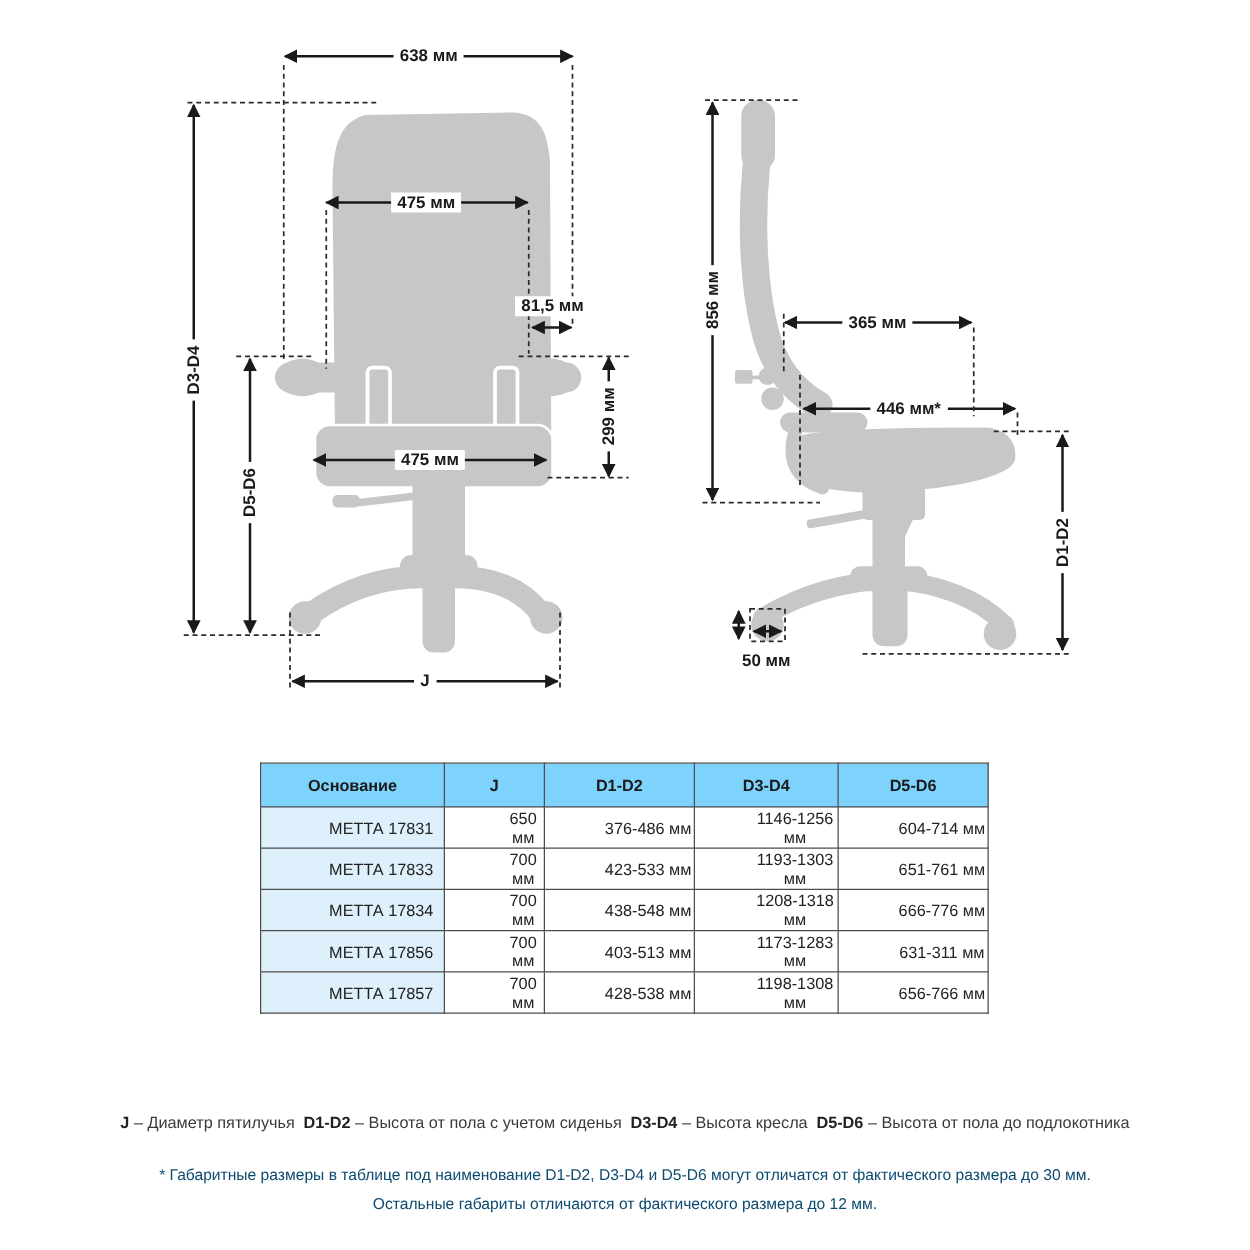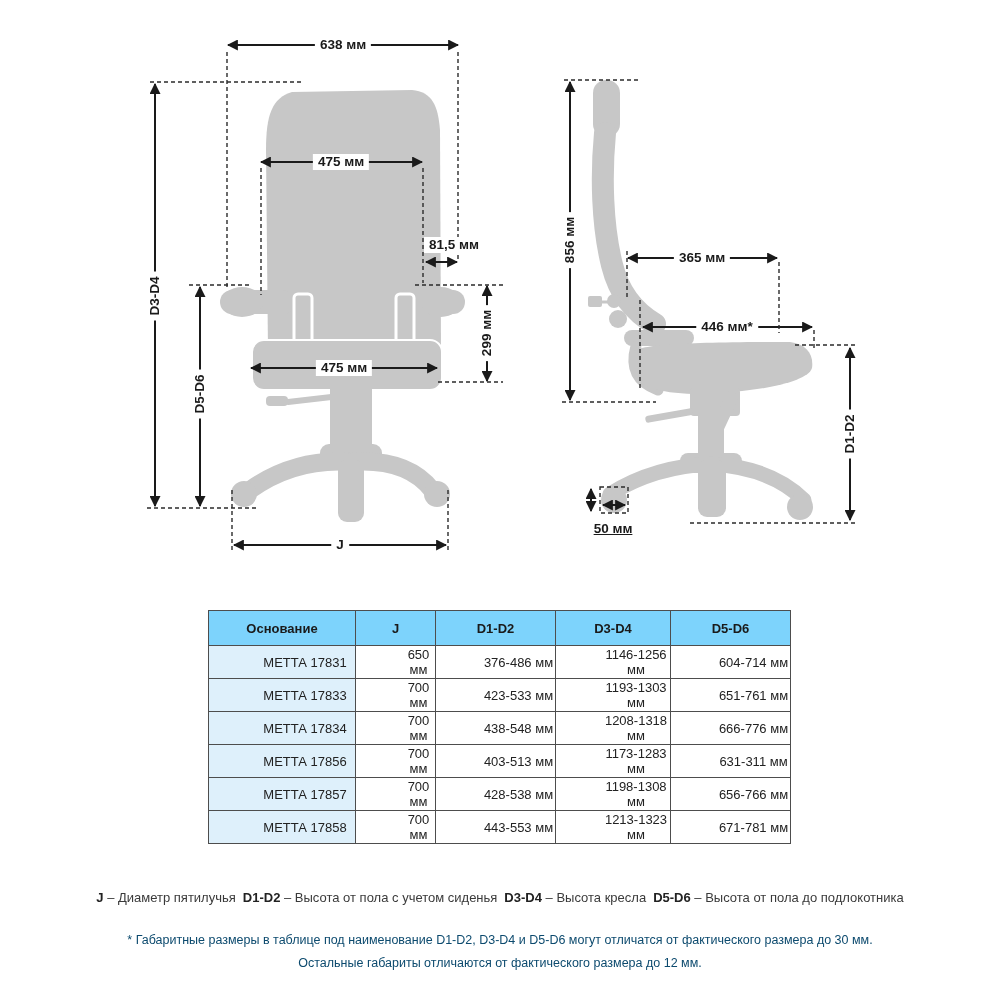--- a/index.html
+++ b/index.html
@@ -149,32 +149,32 @@
       <line x1="640" y1="300" x2="640" y2="388"></line>
       <line x1="814" y1="330" x2="814" y2="350"></line>
       <line x1="795" y1="345" x2="858" y2="345"></line>
       <line x1="690" y1="523" x2="858" y2="523"></line>
       <rect x="600" y="487" width="28" height="26"></rect>
     </g>
   </svg>
 
   <div class="dim-label" style="left:343px; top:45px;">638 мм</div>
   <div class="dim-label" style="left:341px; top:162px;">475 мм</div>
-  <div class="dim-label" style="left:454px; top:245px;">81,5 мм</div>
+  <div class="dim-label" style="left:442px; top:245px;">81,5 мм</div>
   <div class="dim-label rot" style="left:487px; top:333px;">299 мм</div>
   <div class="dim-label" style="left:344px; top:368px;">475 мм</div>
   <div class="dim-label rot" style="left:155px; top:296px;">D3-D4</div>
   <div class="dim-label rot" style="left:200px; top:394px;">D5-D6</div>
   <div class="dim-label" style="left:340px; top:545px;">J</div>
 
   <div class="dim-label rot" style="left:570px; top:240px;">856 мм</div>
   <div class="dim-label" style="left:702px; top:258px;">365 мм</div>
   <div class="dim-label" style="left:727px; top:327px;">446 мм*</div>
   <div class="dim-label rot" style="left:850px; top:434px;">D1-D2</div>
-  <div class="dim-label" style="left:613px; top:529px;text-decoration:underline;">50 мм</div>
+  <div class="dim-label" style="left:613px; top:529px;">50 мм</div>
 
   <table class="spec">
     <colgroup>
         <col style="width:147px">
         <col style="width:80px">
         <col style="width:120px">
         <col style="width:115px">
         <col style="width:120px">
       </colgroup>
     <thead>
@@ -215,27 +215,20 @@
         <td>1173-1283 мм</td>
         <td>631-311 мм</td>
       </tr>
       <tr>
         <td class="first">МЕТТА 17857</td>
         <td>700 мм</td>
         <td>428-538 мм</td>
         <td>1198-1308 мм</td>
         <td>656-766 мм</td>
       </tr>
-      <tr>
-        <td class="first">МЕТТА 17858</td>
-        <td>700 мм</td>
-        <td>443-553 мм</td>
-        <td>1213-1323 мм</td>
-        <td>671-781 мм</td>
-      </tr>
     </tbody>
   </table>
 
   <div class="legend">
     <span class="item">
       <b>J</b>
       <span>– Диаметр пятилучья</span>
     </span>
     <span class="item">
       <b>D1-D2</b>

